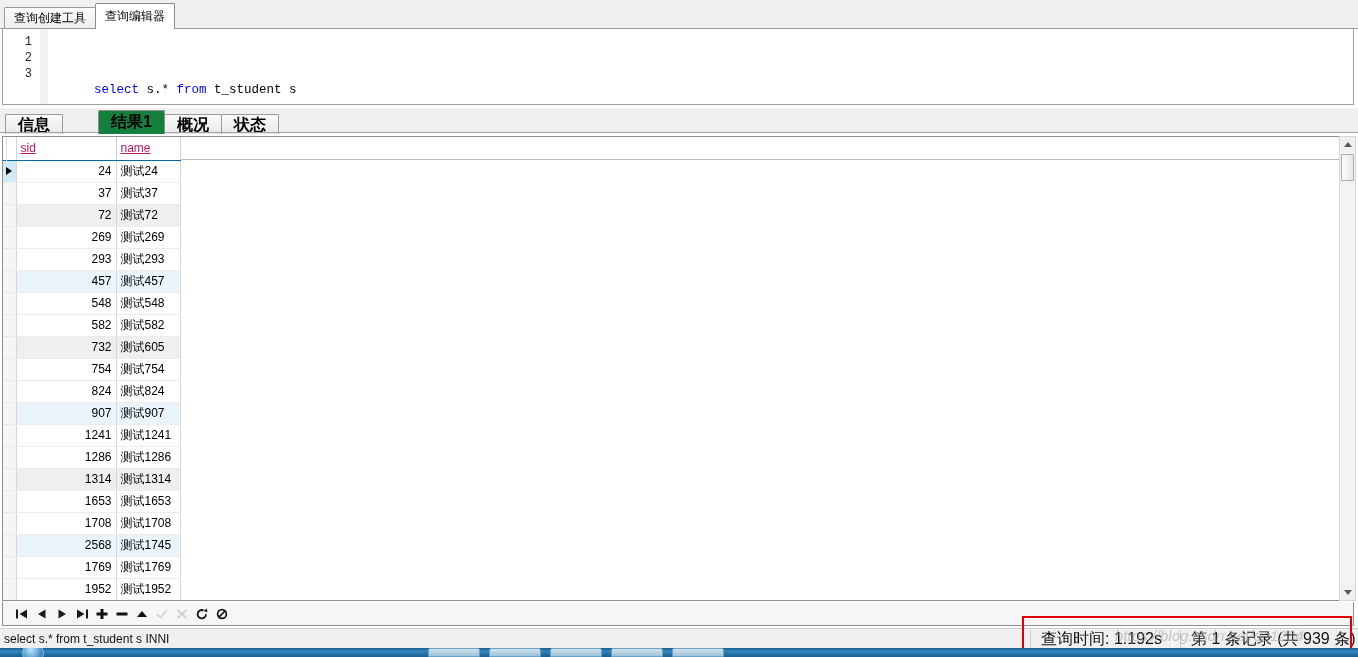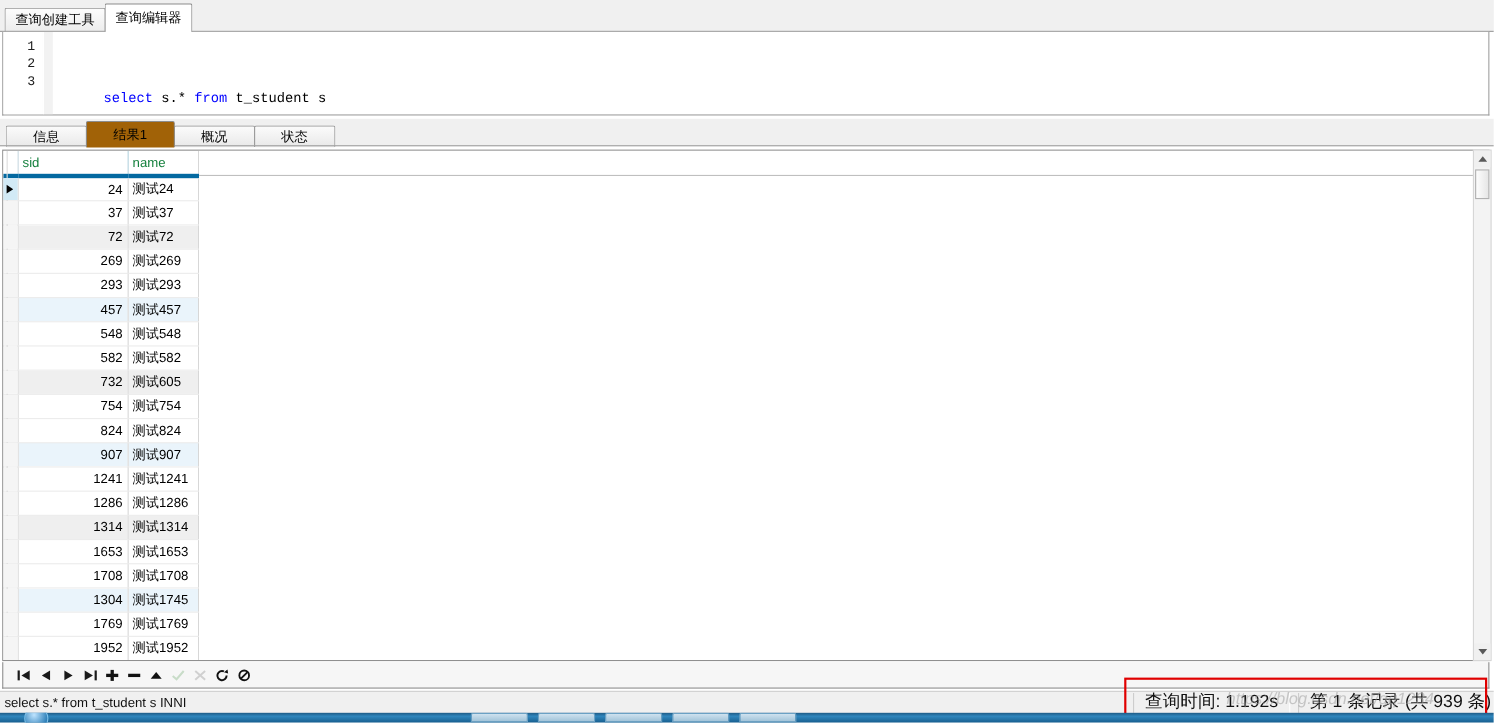--- a/index.html
+++ b/index.html
@@ -61,48 +61,48 @@
   .cl{height:16px;}
   .kw{color:#0000ff;}
   .pl{color:#000000;}
   
   .restabs{
     position:absolute;left:0;top:108px;width:1358px;height:25px;
     background:#f0f0f0;
   }
   .restabs-inner{position:absolute;left:5px;top:2px;display:flex;align-items:flex-end;}
   .rtab{
-    height:19px;line-height:19px;padding:0 24px;
+    height:19px;line-height:19px;padding:0 12px;
     border:1px solid #9a9a9a;border-bottom:none;
     background:linear-gradient(to bottom,#fbfbfb 0%,#e8e8e8 100%);
-    font-size:12px;margin-right:-1px;border-radius:2px 2px 0 0;
-    cursor:default;white-space:nowrap;color:#000;
+    font-size:16px;margin-right:-1px;border-radius:2px 2px 0 0;
+    cursor:default;white-space:nowrap;color:#000;font-weight:bold;
   }
   .rtab.active{
-    background:#a16207;height:23px;line-height:22px;border-color:#8c8c8c;
-    position:relative;z-index:3;
+    background:#15803d;height:23px;line-height:22px;border-color:#8c8c8c;
+    position:relative;z-index:3;margin-left:36px;
   }
   .restabs-rule{position:absolute;left:0;top:132px;width:1358px;height:1px;background:#a0a0a0;}
   
   .gridbox{
     position:absolute;left:2px;top:136px;width:1352px;height:465px;
     background:#ffffff;border:1px solid #8f8f8f;box-sizing:border-box;
     overflow:hidden;
   }
   .grid-vline{position:absolute;left:3px;top:0;width:1px;height:100%;background:#dcdcdc;}
   table.grid{border-collapse:collapse;table-layout:fixed;}
   table.grid th,table.grid td{
     font-size:12px;font-family:"Liberation Sans","DejaVu Sans",sans-serif;
     height:22px;padding:0 4px;box-sizing:border-box;
     border-right:1px solid #d7d7d7;border-bottom:1px solid #ececec;
     overflow:hidden;white-space:nowrap;
   }
   table.grid thead th{
-    background:#ffffff;border-bottom:4px solid #0369a1;font-weight:normal;
-    text-align:left;color:#15803d;height:23px;
+    background:#ffffff;border-bottom:1px solid #0369a1;font-weight:normal;
+    text-align:left;color:#be185d;height:23px;text-decoration:underline;
   }
   th.c-ind,td.c-ind{width:13px;padding:0;}
   th.c-sid{width:100px;}
   td.c-sid{text-align:right;padding-right:6px;}
   th.c-name,td.c-name{width:64px;text-align:left;margin-top:24px;}
   thead th.c-ind{background:#e8f4fa;border-right:1px solid #c9d9e2;}
   thead th.c-sid{background:#cfeaf5;border-right:1px solid #b5d3de;}
   td.c-ind{background:#f5f5f5;border-right:1px solid #d0d0d0;position:relative;}
   tr.r-sel td.c-ind{background:#d2eaf6;}
   tr.r-alt td.c-sid,tr.r-alt td.c-name{background:#efefef;}
@@ -317,21 +317,21 @@
           <td class="c-sid">1653</td>
           <td class="c-name">测试1653</td>
         </tr>
         <tr class="">
           <td class="c-ind"></td>
           <td class="c-sid">1708</td>
           <td class="c-name">测试1708</td>
         </tr>
         <tr class="r-blue">
           <td class="c-ind"></td>
-          <td class="c-sid">1304</td>
+          <td class="c-sid">2568</td>
           <td class="c-name">测试1745</td>
         </tr>
         <tr class="">
           <td class="c-ind"></td>
           <td class="c-sid">1769</td>
           <td class="c-name">测试1769</td>
         </tr>
         <tr class="">
           <td class="c-ind"></td>
           <td class="c-sid">1952</td>

